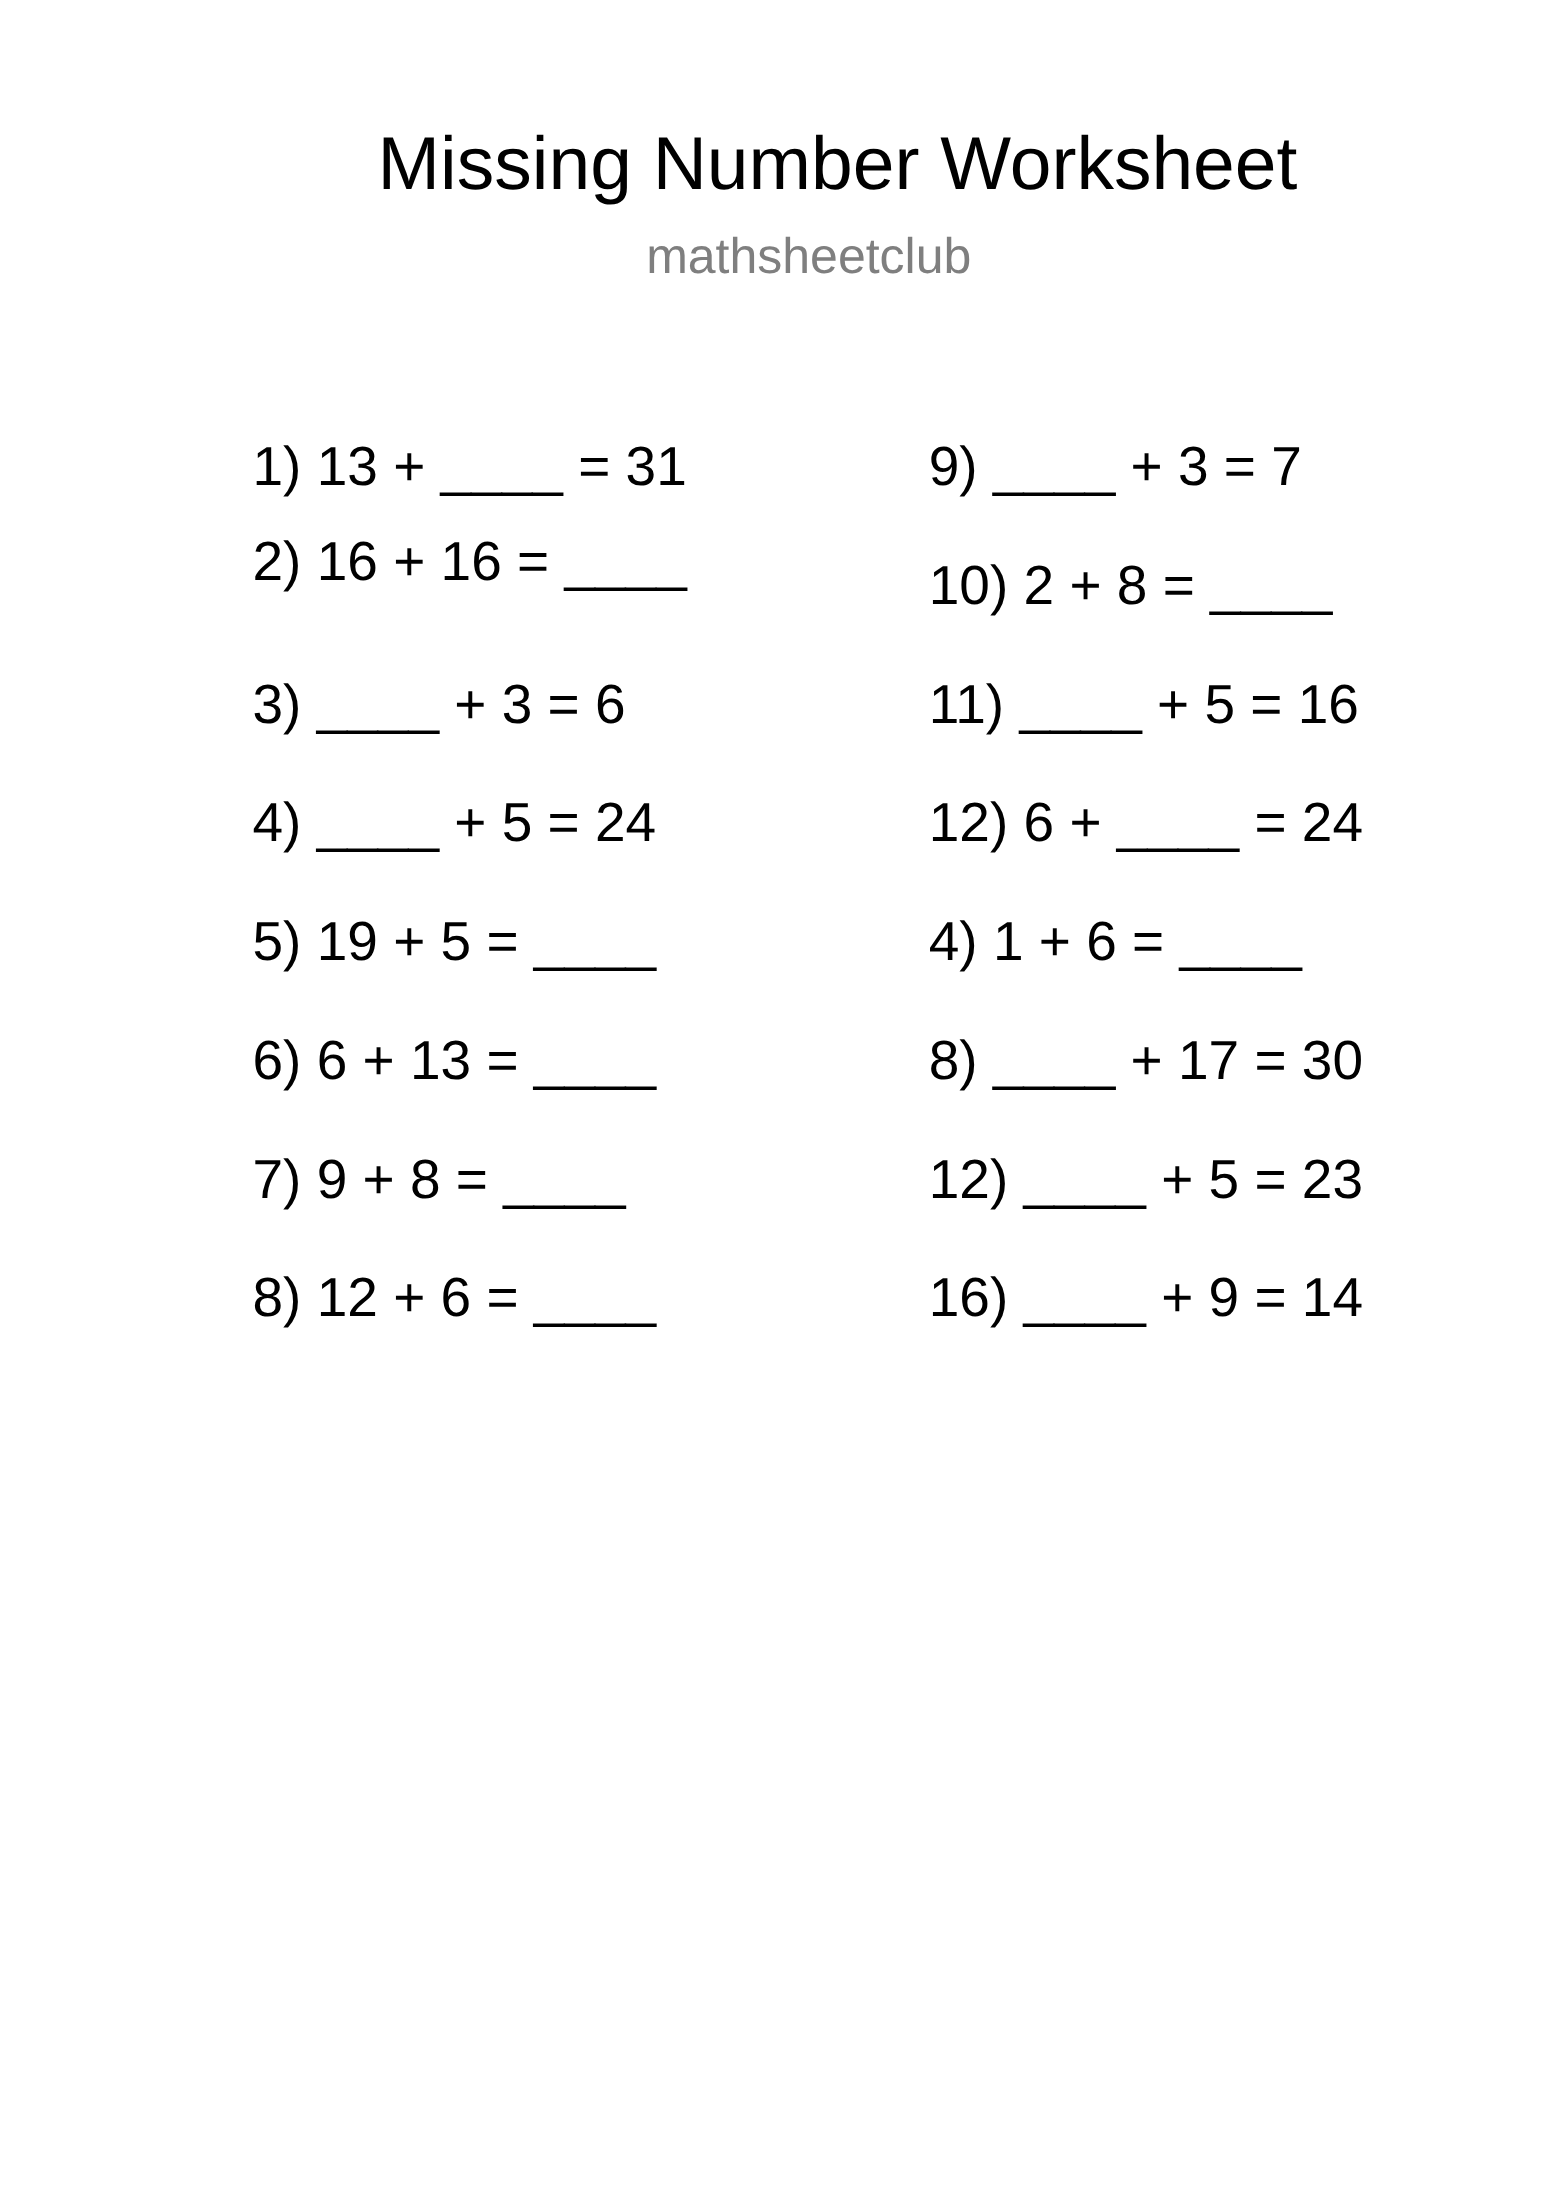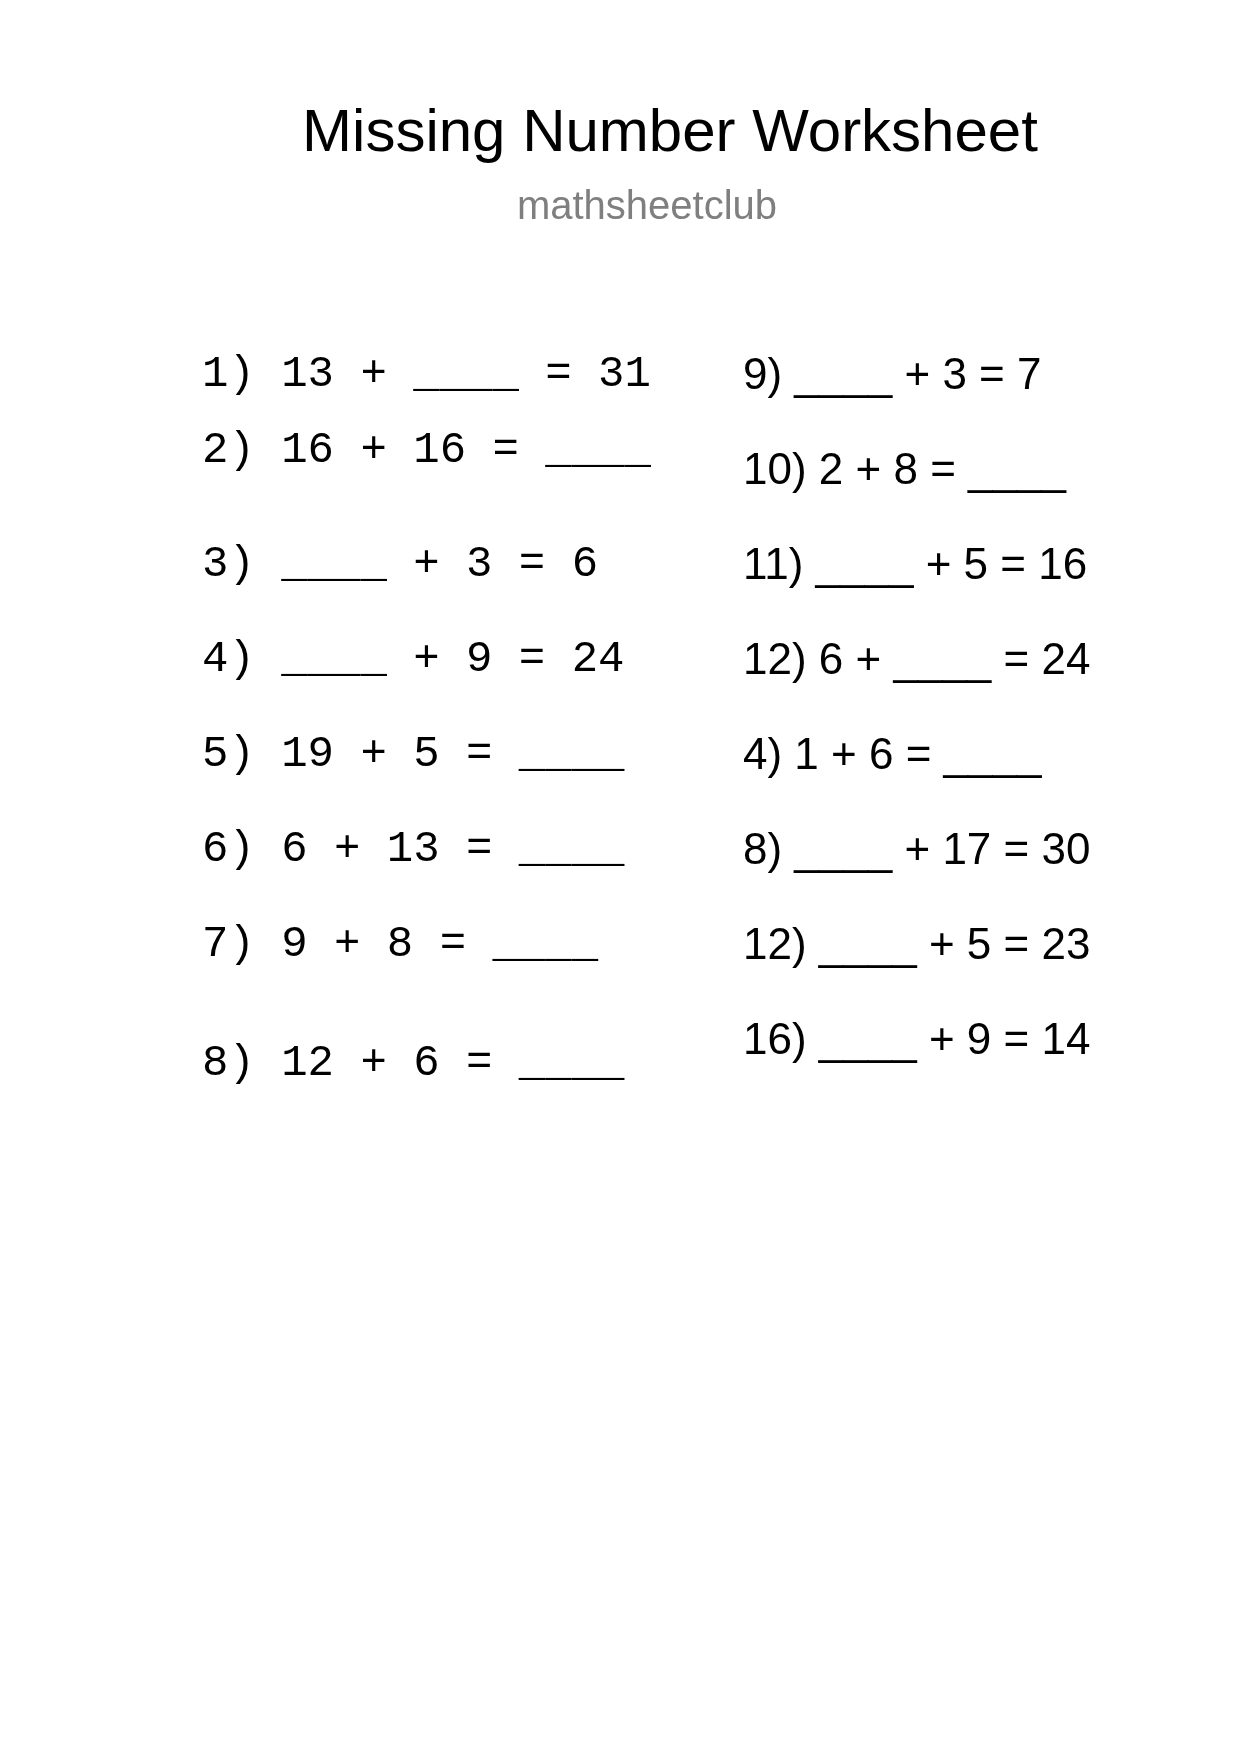--- a/index.html
+++ b/index.html
@@ -3,39 +3,39 @@
 <meta charset="utf-8">
 <style>
   html, body { margin:0; padding:0; background:#ffffff; }
   body { width:1240px; height:1754px; position:relative; overflow:hidden;
          font-family:"Liberation Sans", sans-serif; color:#000; }
   .title { position:absolute; left:0; width:1340px; top:101px; text-align:center;
            font-size:60px; line-height:60px; white-space:nowrap; }
   .subtitle { position:absolute; left:0; width:1294px; top:185px; text-align:center;
               font-size:40px; line-height:40px; color:#7f7f7f; white-space:nowrap; }
   .problem { position:absolute; font-size:44px; line-height:44px; white-space:pre; }
-  .col-left { left:202px;font-family:Liberation Mono, monospace; }
+  .col-left { left:202px; }
   .col-right { left:702px;margin-left:41px; }
 </style>
 </head>
 <body>
 
 <div>
   <div class="title">Missing Number Worksheet</div>
   <div class="subtitle">mathsheetclub</div>
 
   <div>
     <div class="problem col-left" style="top:352px">1) 13 + ____ = 31</div>
     <div class="problem col-left" style="top:428px">2) 16 + 16 = ____</div>
     <div class="problem col-left" style="top:542px">3) ____ + 3 = 6</div>
-    <div class="problem col-left" style="top:637px">4) ____ + 9 = 24</div>
+    <div class="problem col-left" style="top:637px">4) ____ + 5 = 24</div>
     <div class="problem col-left" style="top:732px">5) 19 + 5 = ____</div>
     <div class="problem col-left" style="top:827px">6) 6 + 13 = ____</div>
     <div class="problem col-left" style="top:922px">7) 9 + 8 = ____</div>
-    <div class="problem col-left" style="top:1041px">8) 12 + 6 = ____</div>
+    <div class="problem col-left" style="top:1017px">8) 12 + 6 = ____</div>
   </div>
 
   <div>
     <div class="problem col-right" style="top:352px">9) ____ + 3 = 7</div>
     <div class="problem col-right" style="top:447px">10) 2 + 8 = ____</div>
     <div class="problem col-right" style="top:542px">11) ____ + 5 = 16</div>
     <div class="problem col-right" style="top:637px">12) 6 + ____ = 24</div>
     <div class="problem col-right" style="top:732px">4) 1 + 6 = ____</div>
     <div class="problem col-right" style="top:827px">8) ____ + 17 = 30</div>
     <div class="problem col-right" style="top:922px">12) ____ + 5 = 23</div>

